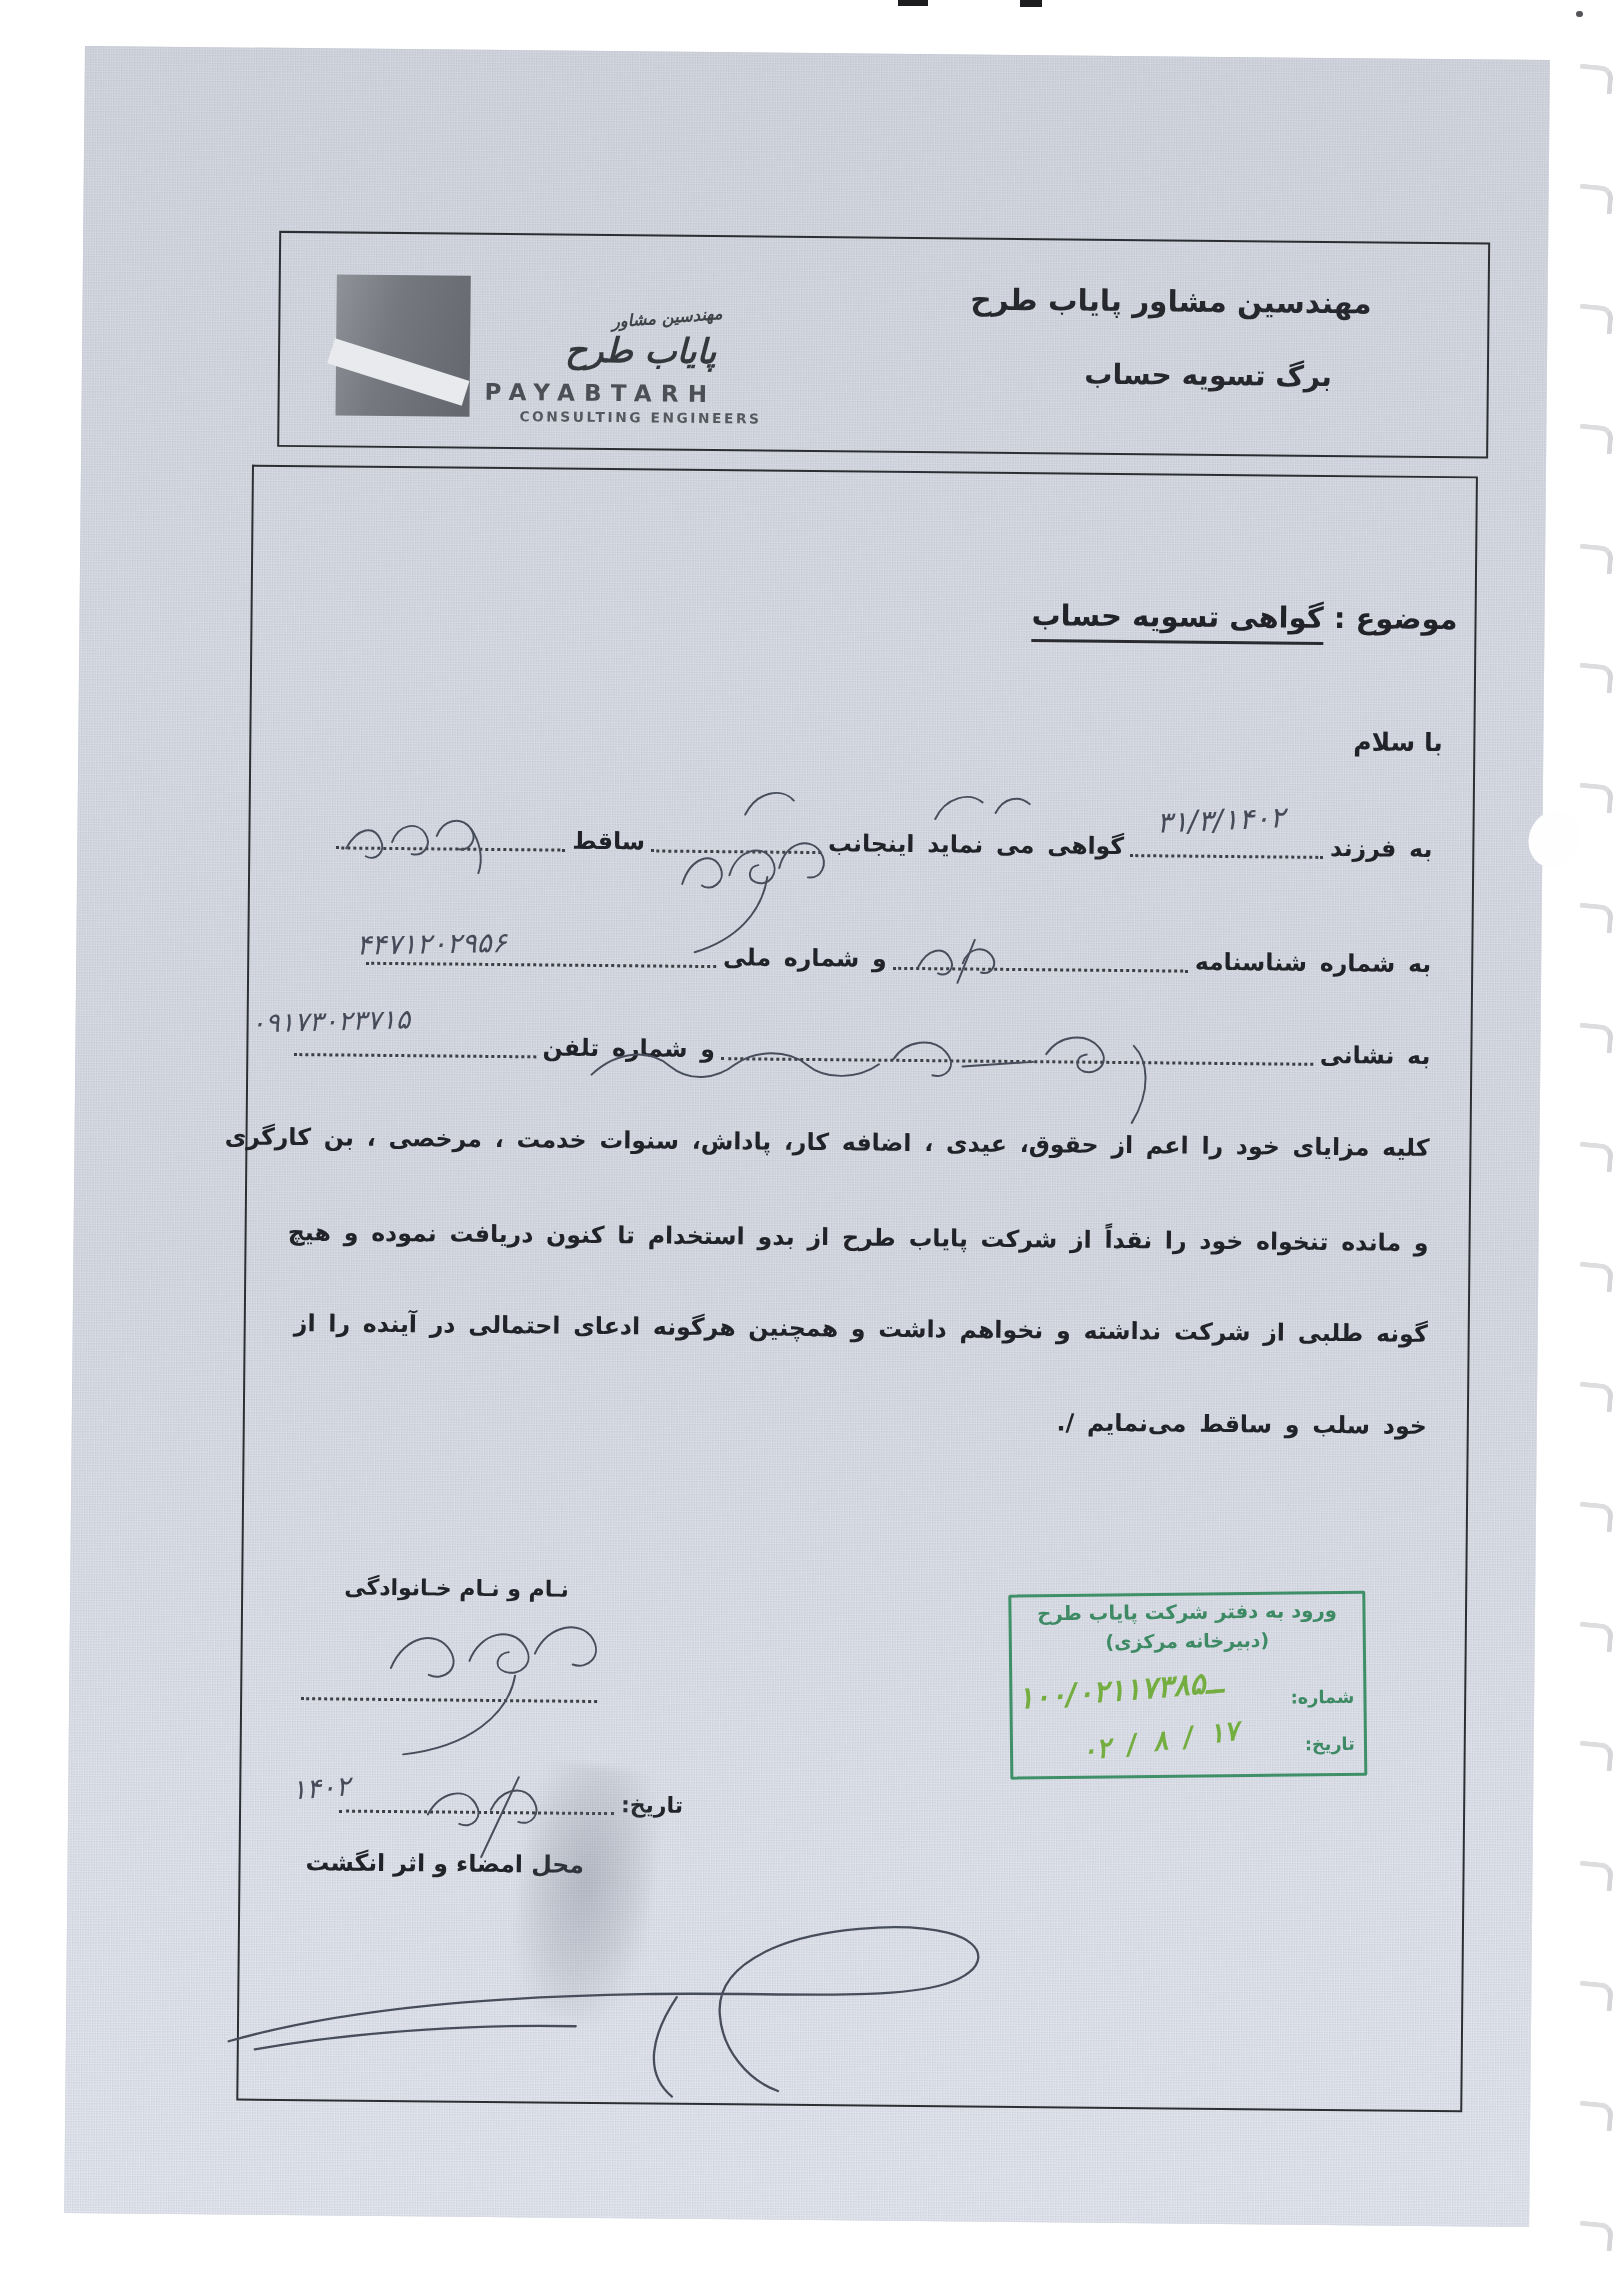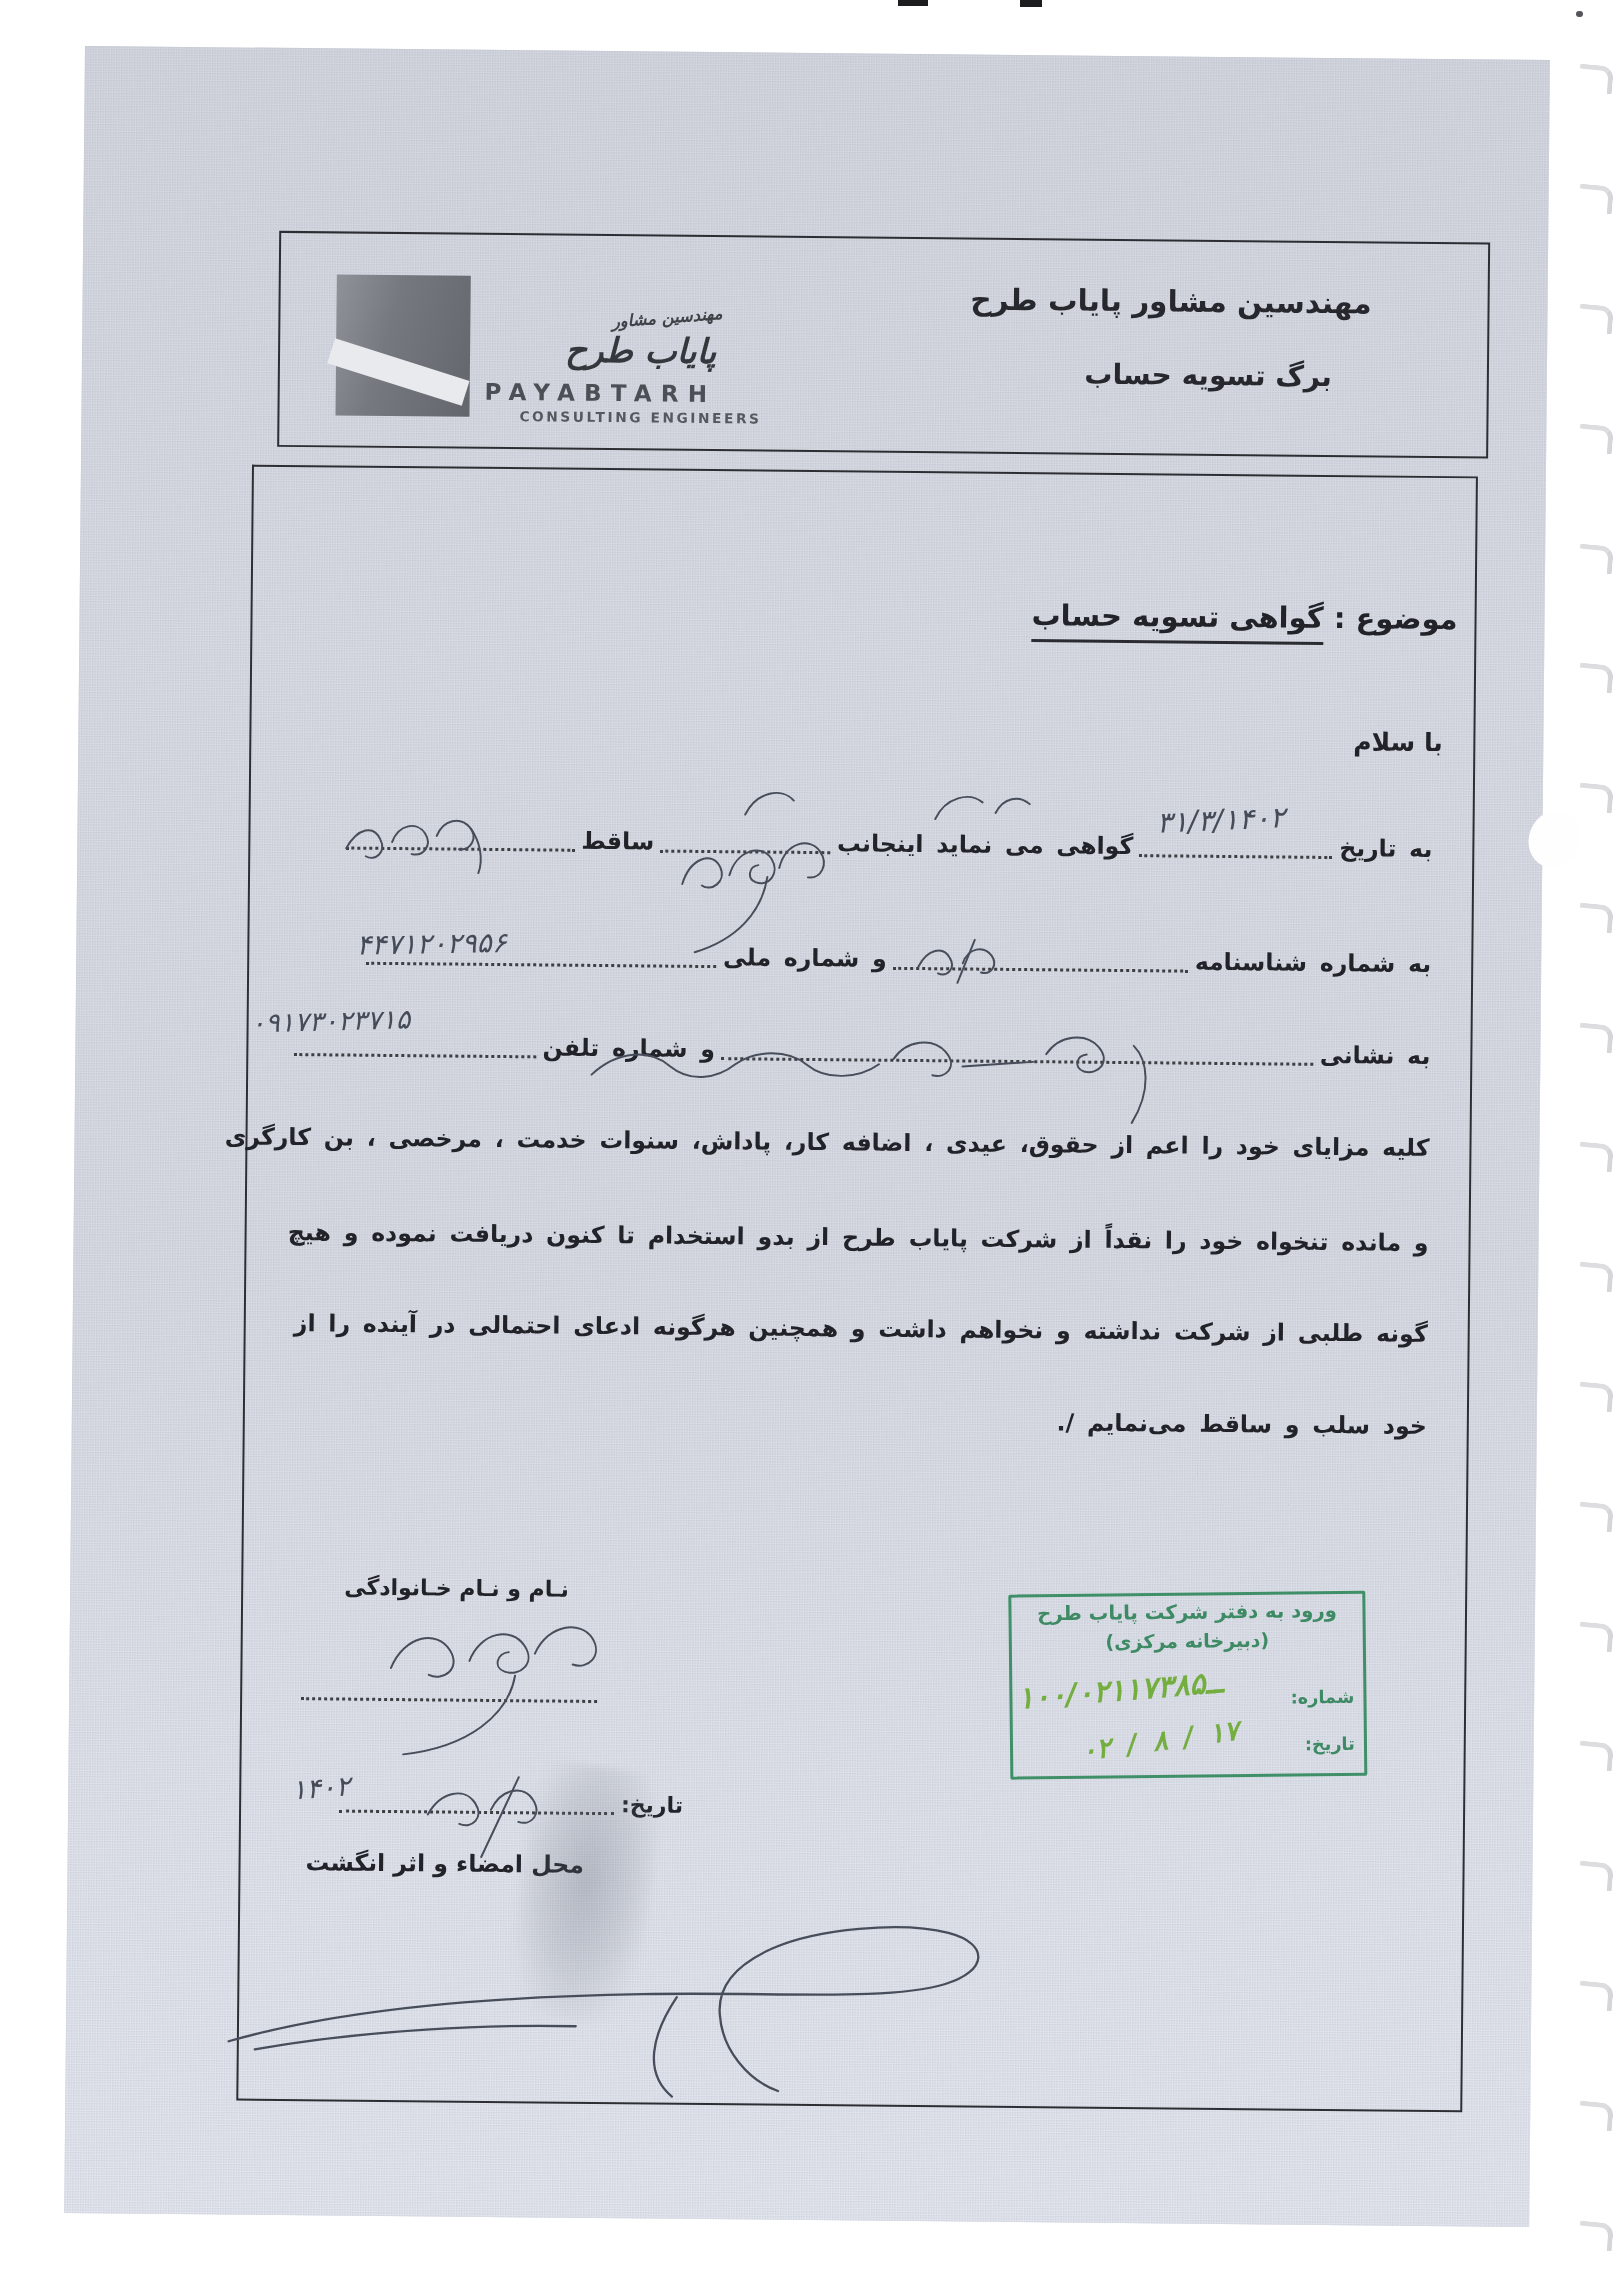--- a/index.html
+++ b/index.html
@@ -123,21 +123,21 @@
     <div class="box main-box"></div>
 
     <div class="subject">
       <span>موضوع :</span>
       <span class="u">گواهی تسویه حساب</span>
     </div>
 
     <div class="salutation">با سلام</div>
 
     <div class="bodyline" style="top:776px;">
-      <span>به تاریخ</span><i class="dots" style="width:193px"></i><span>گواهی می نماید اینجانب</span><i class="dots" style="width:170px"></i><span>ساقط</span><i class="dots" style="width:229px"></i>
+      <span>به فرزند</span><i class="dots" style="width:193px"></i><span>گواهی می نماید اینجانب</span><i class="dots" style="width:170px"></i><span>ساقط</span><i class="dots" style="width:229px"></i>
     </div>
 
     <div class="bodyline" style="top:891px;">
       <span>به شماره شناسنامه</span><i class="dots" style="width:295px"></i><span>و شماره ملی</span><i class="dots" style="width:350px"></i>
     </div>
 
     <div class="bodyline" style="top:983px;">
       <span>به نشانی</span><i class="dots" style="width:592px"></i><span>و شماره تلفن</span><i class="dots" style="width:242px"></i>
     </div>
 

